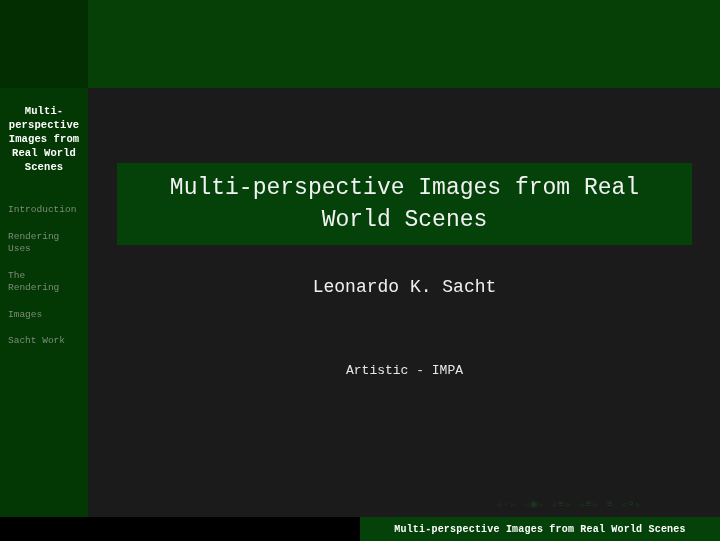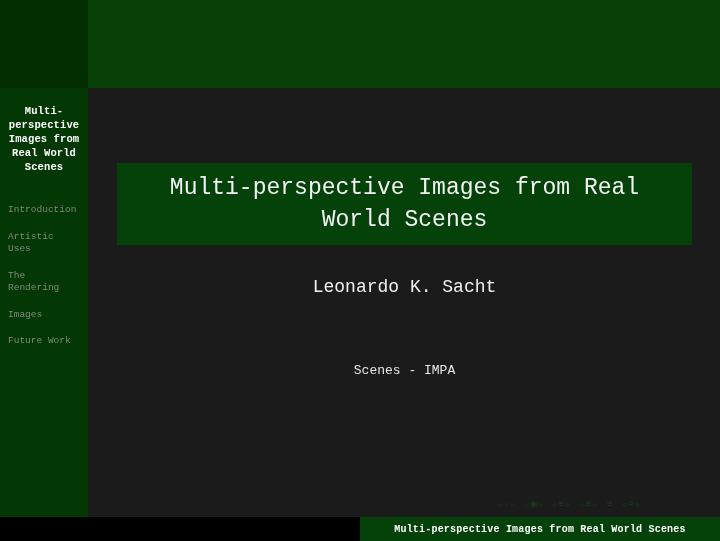--- a/index.html
+++ b/index.html
@@ -200,45 +200,45 @@
   </div>
 
   <div class="sidebar">
     <div class="sidebar-title">Multi-perspective Images from Real World Scenes</div>
 
     <div class="sidebar-nav">
       <div class="nav-item">
         <span>Introduction</span>
       </div>
       <div class="nav-item">
-        <span>Artistic Uses</span>
+        <span>Rendering Uses</span>
       </div>
       <div class="nav-item">
         <span>The Rendering</span>
       </div>
       <div class="nav-item">
         <span>Images</span>
       </div>
       <div class="nav-item">
-        <span>Future Work</span>
+        <span>Sacht Work</span>
       </div>
     </div>
   </div>
 
   <div class="body-area"></div>
 
   <div class="title-block">
     <div class="title-text">Multi-perspective Images from Real World Scenes</div>
   </div>
 
   <div class="author-block">
     <div class="author-name">Leonardo K. Sacht</div>
   </div>
 
-  <div class="institute">Scenes - IMPA</div>
+  <div class="institute">Artistic - IMPA</div>
 
 
   <div class="nav-symbols">
     <div class="nav-sym-group">
       <span class="nav-arrow">◁</span>
       <span class="nav-sym">▫</span>
       <span class="nav-arrow">▷</span>
     </div>
     <div class="nav-sym-group">
       <span class="nav-arrow">◁</span>

